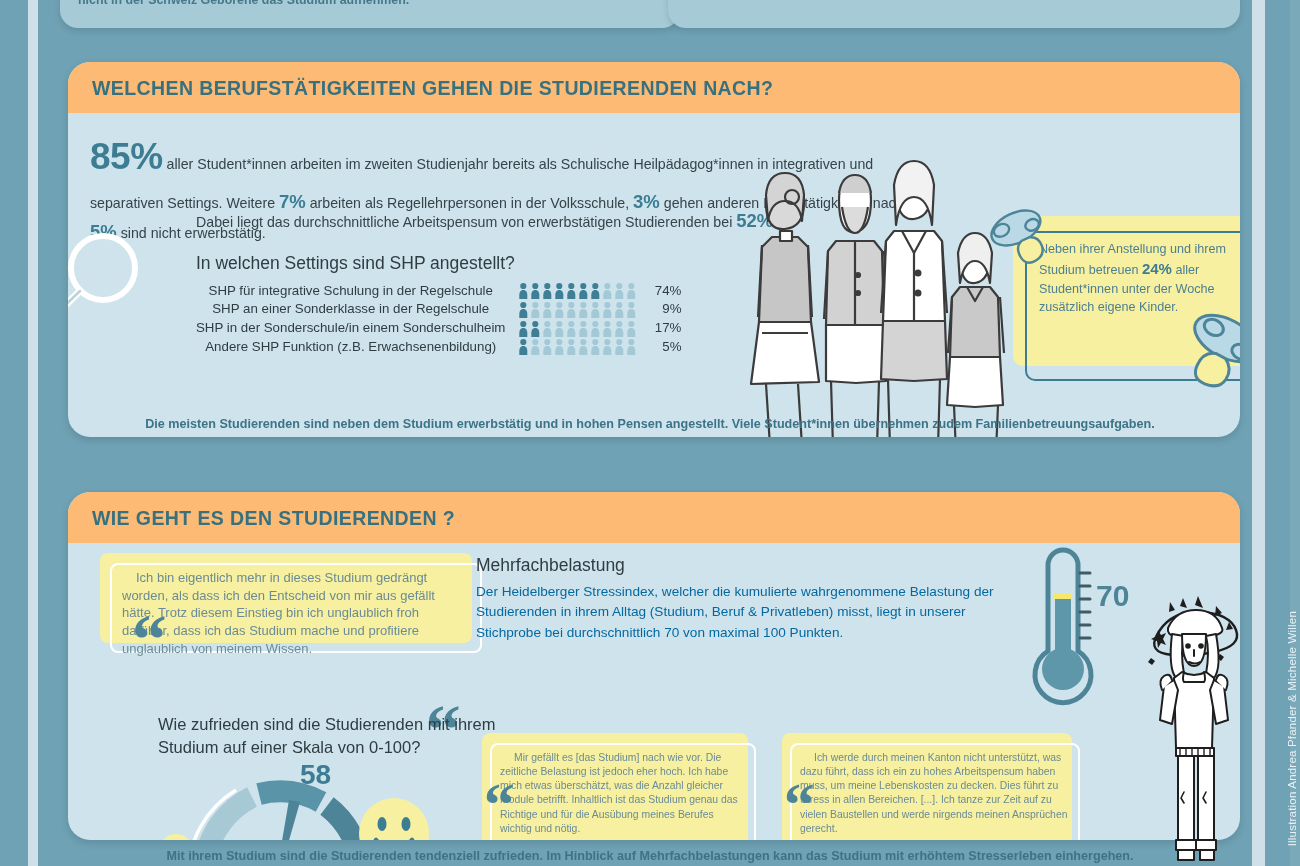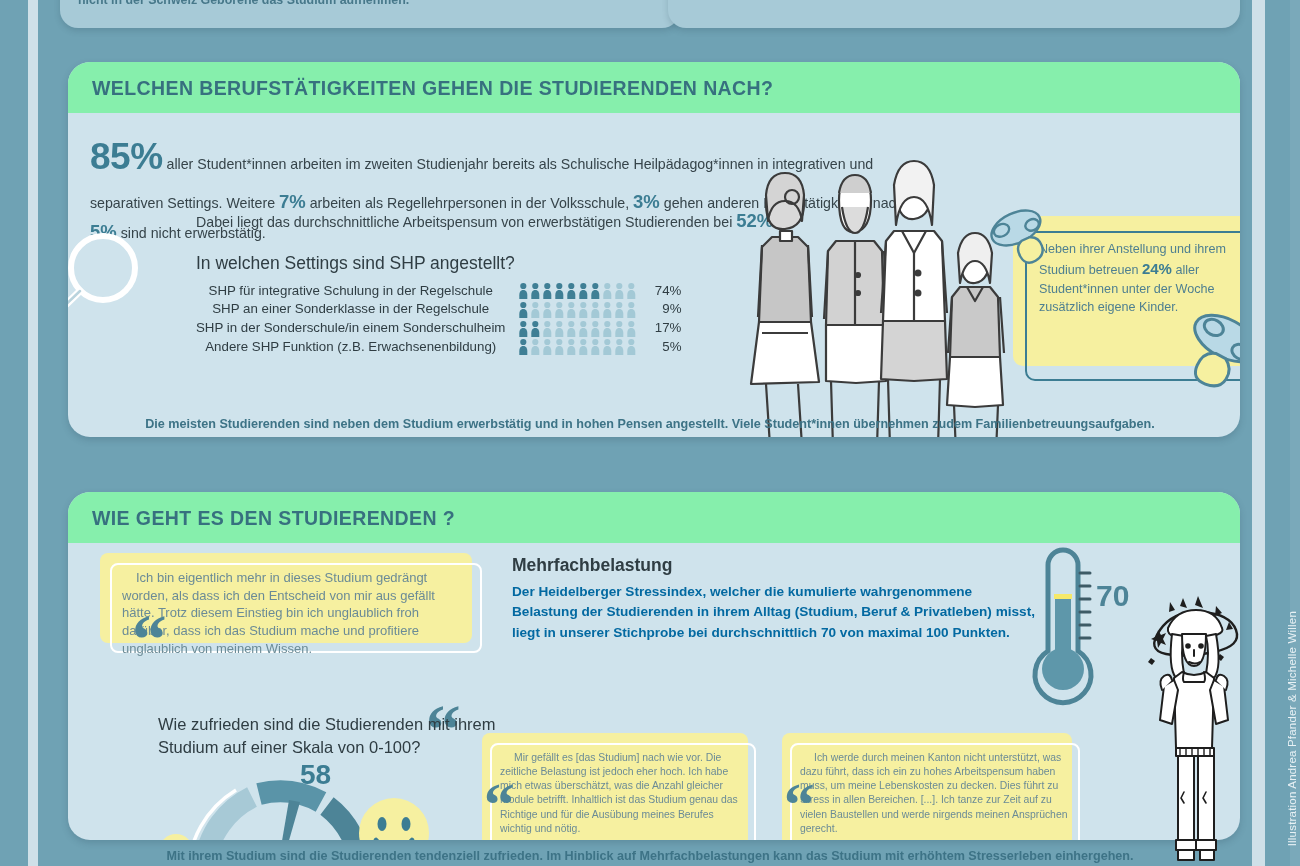--- a/index.html
+++ b/index.html
@@ -34,21 +34,21 @@
 
   
   .panel {
     position: absolute;
     background: #cfe3ec;
     border-radius: 22px;
     overflow: hidden;
     box-shadow: 0 3px 7px rgba(40,70,85,0.22);
   }
   .panel-head {
-    background: #86efac;
+    background: #fdba74;
     padding: 15px 24px 13px 24px;
   }
   .panel-head h2 {
     font-size: 19.5px;
     font-weight: bold;
     letter-spacing: 0.4px;
     color: #37707f;
   }
   .panel-body { position: relative; }
 
@@ -591,21 +591,21 @@
       <path d="M12 29q8-8 16 0" fill="none" stroke="#3c7d93" stroke-width="3" stroke-linecap="round"></path>
     </svg>
 
     <svg style="position:absolute; left:288px; top:252px;" width="76" height="76" viewBox="0 0 76 76">
       <circle cx="38" cy="38" r="35" fill="#f6f0a0"></circle>
       <ellipse cx="26" cy="29" rx="4.5" ry="7" fill="#3c7d93"></ellipse>
       <ellipse cx="50" cy="29" rx="4.5" ry="7" fill="#3c7d93"></ellipse>
       <path d="M20 45q18 20 36 0" fill="none" stroke="#3c7d93" stroke-width="4.5" stroke-linecap="round"></path>
     </svg>
 
-    <div style="position:absolute; left:444px; top:12px; width:525px;font-weight:bold;">
+    <div style="position:absolute; left:408px; top:12px; width:525px;">
       <div class="h-sub">Mehrfachbelastung</div>
       <div class="p-sub">Der Heidelberger Stressindex, welcher die kumulierte wahrgenommene Belastung der Studierenden in ihrem Alltag (Studium, Beruf &amp; Privatleben) misst, liegt in unserer Stichprobe bei durchschnittlich 70 von maximal 100 Punkten.</div>
     </div>
 
     <svg style="position:absolute; left:950px; top:-2px;" width="90" height="170" viewBox="0 0 90 170">
       <path d="M30 24a15 15 0 0 1 30 0v86a28 28 0 1 1-30 0z" fill="#cfe3ec" stroke="#4d8497" stroke-width="5"></path>
       <circle cx="45" cy="128" r="21" fill="#5e97aa"></circle>
       <rect x="37" y="56" width="16" height="76" fill="#5e97aa"></rect>
       <rect x="36" y="53" width="18" height="5" fill="#f6e96a"></rect>
       <g stroke="#3e5b66" stroke-width="3" stroke-linecap="round">

